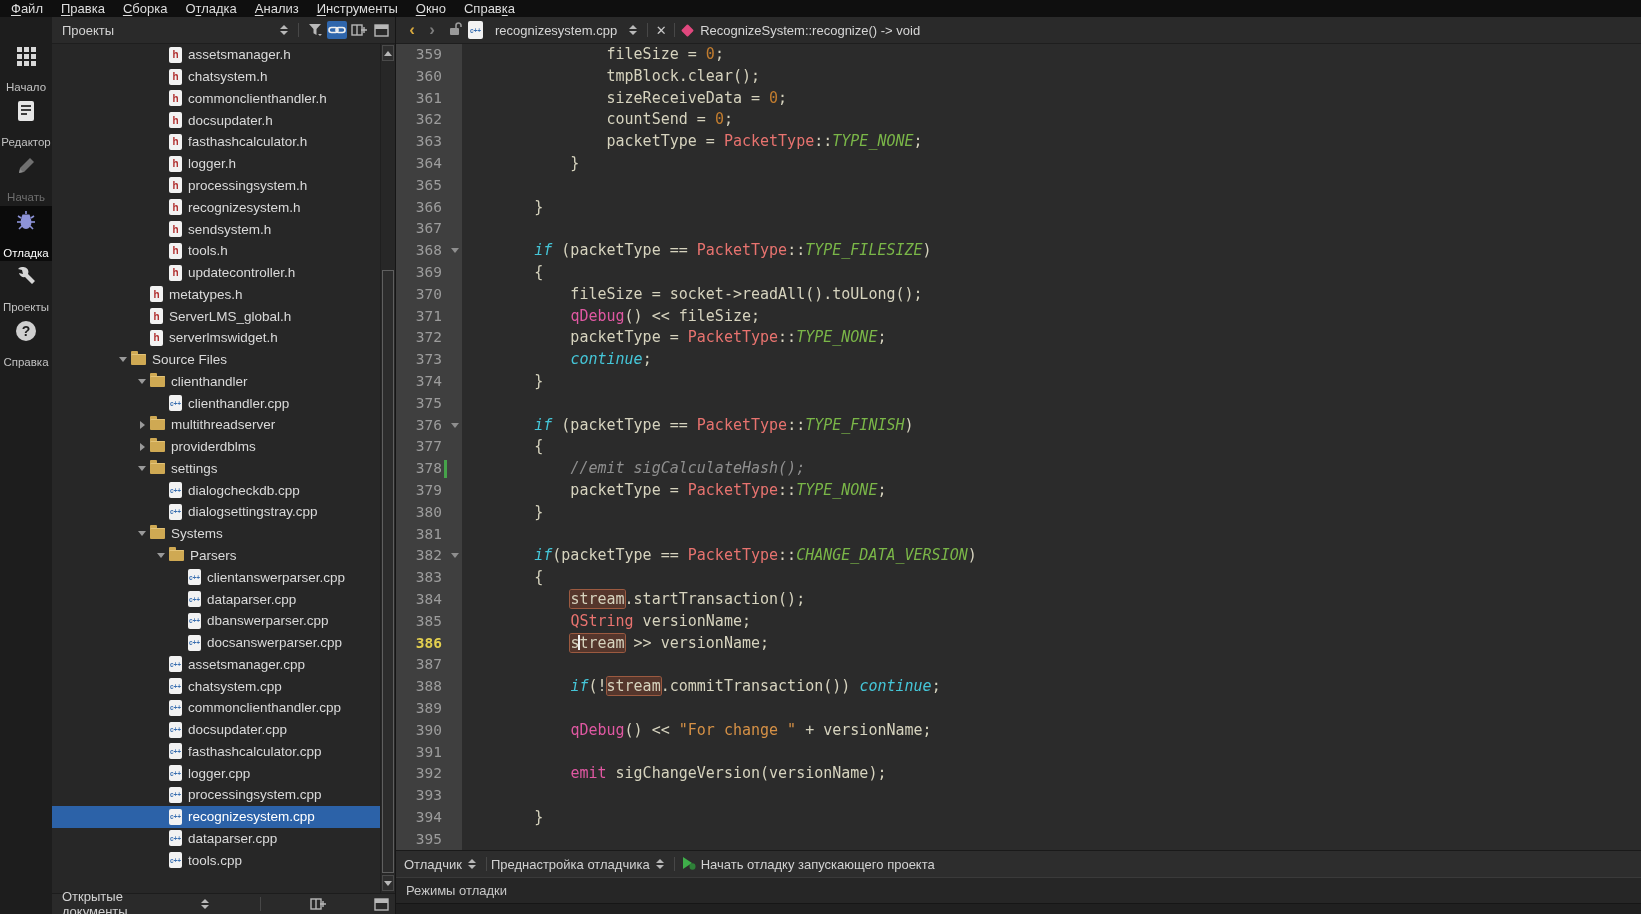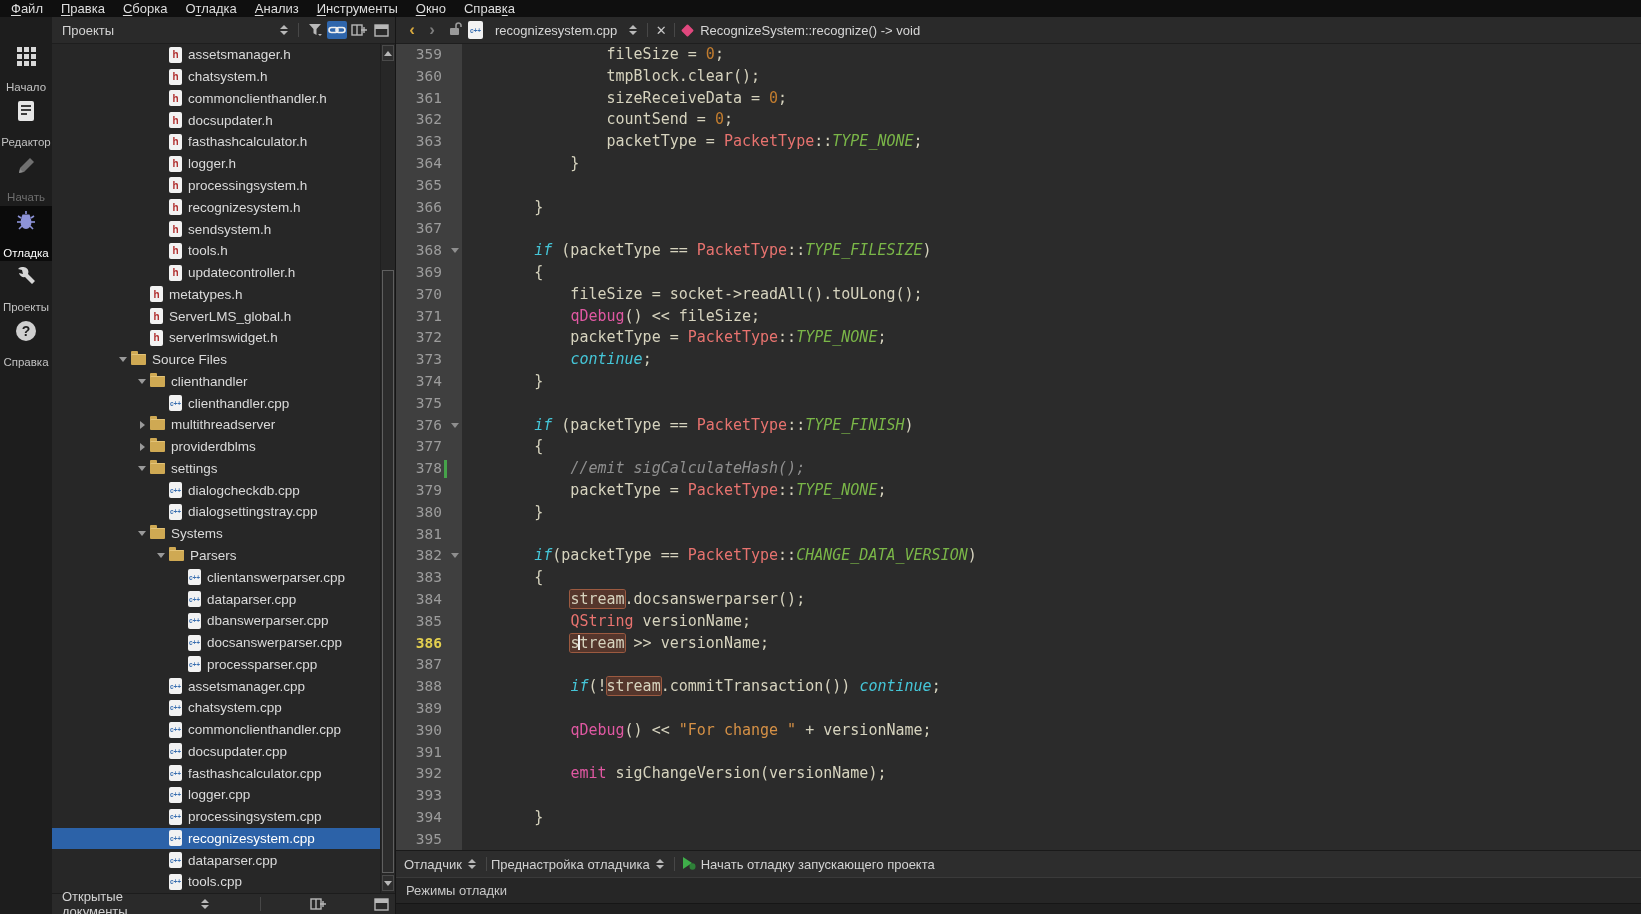--- a/index.html
+++ b/index.html
@@ -424,28 +424,20 @@
           </div>
           <div class="trow">
             <span class="sp" style="width: 95px;"></span>
             <span class="arr"></span>
             <span class="ic ic-page cpp">
               <b>c++</b>
             </span>
             <span>docsanswerparser.cpp</span>
           </div>
           <div class="trow">
-            <span class="sp" style="width: 95px;"></span>
-            <span class="arr"></span>
-            <span class="ic ic-page cpp">
-              <b>c++</b>
-            </span>
-            <span>processparser.cpp</span>
-          </div>
-          <div class="trow">
             <span class="sp" style="width: 76px;"></span>
             <span class="arr"></span>
             <span class="ic ic-page cpp">
               <b>c++</b>
             </span>
             <span>assetsmanager.cpp</span>
           </div>
           <div class="trow">
             <span class="sp" style="width: 76px;"></span>
             <span class="arr"></span>
@@ -672,21 +664,21 @@
         <div class="cl">
           <div class="g">382<span class="fold"></span></div>
           <pre class="c"><span>        </span><span class="tk-kw">if</span><span>(packetType == </span><span class="tk-ty">PacketType</span><span>::</span><span class="tk-en">CHANGE_DATA_VERSION</span><span>)</span></pre>
         </div>
         <div class="cl">
           <div class="g">383</div>
           <pre class="c"><span>        {</span></pre>
         </div>
         <div class="cl">
           <div class="g">384</div>
-          <pre class="c"><span>            </span><span class="tk-hl">stream</span><span>.docsanswerparser();</span></pre>
+          <pre class="c"><span>            </span><span class="tk-hl">stream</span><span>.startTransaction();</span></pre>
         </div>
         <div class="cl">
           <div class="g">385</div>
           <pre class="c"><span>            </span><span class="tk-ty">QString</span><span> versionName;</span></pre>
         </div>
         <div class="cl">
           <div class="g curln">386</div>
           <pre class="c"><span>            </span><span class="tk-hl">s<span class="caret"></span>tream</span><span> &gt;&gt; versionName;</span></pre>
         </div>
         <div class="cl">

